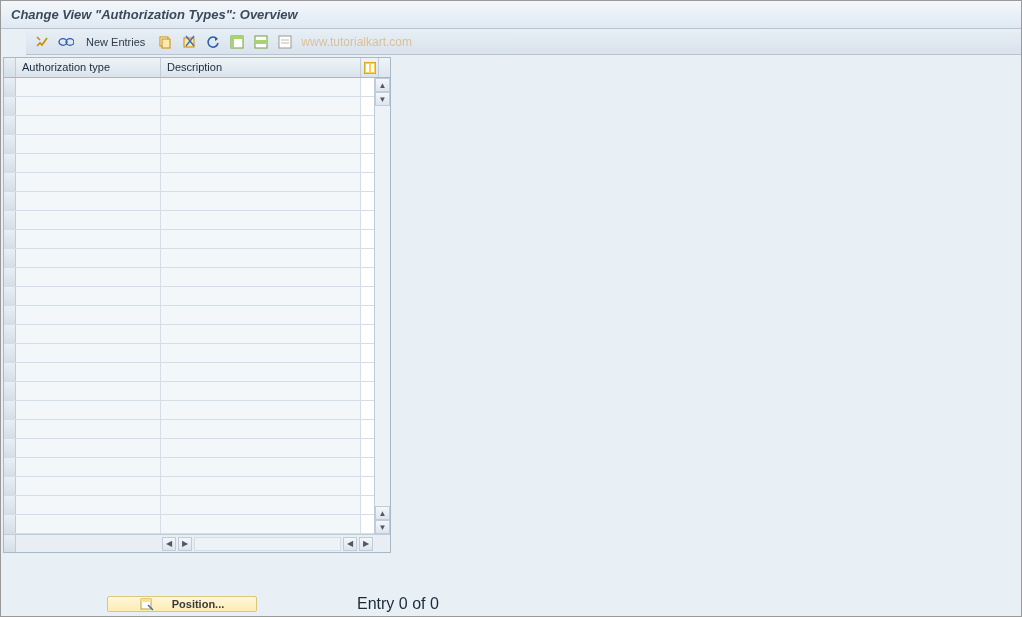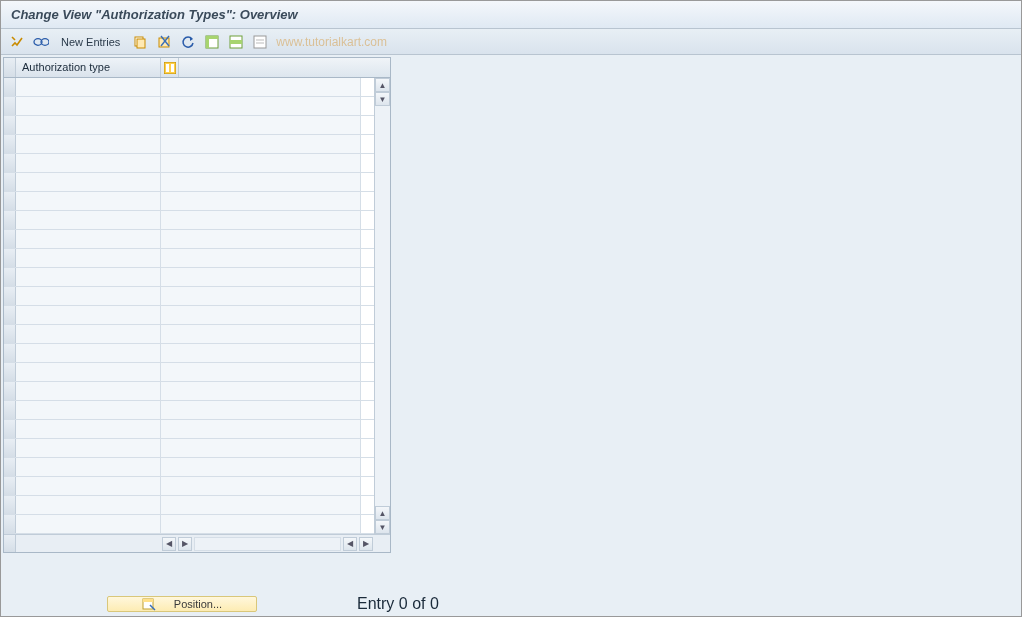--- a/index.html
+++ b/index.html
@@ -27,20 +27,21 @@
   color: #3a4a5a;
 }
 .toolbar {
   background: linear-gradient(#e8eff5, #d9e3ed);
   padding: 3px 6px;
   border-bottom: 1px solid #b8c4d0;
   height: 26px;
   display: flex;
   align-items: center;
   gap: 4px;
+  margin-left: 25px;
 }
 .toolbar .icon-btn {
   width: 20px;
   height: 20px;
   display: inline-flex;
   align-items: center;
   justify-content: center;
   cursor: pointer;
   border-radius: 2px;
 }
@@ -158,20 +159,21 @@
   background:linear-gradient(#fff7dc,#fdecb3);
   border:1px solid #d9c77a;
   border-radius:2px;
   display:flex;
   align-items:center;
   justify-content:center;
   gap:18px;
   cursor:pointer;
   margin-left:96px;
   color:#3a3a3a;
+  font-weight:bold;
 }
 .entry-text{color:#1a2a3a;font-size:16px;}
 svg{display:block;}
 </style>
 </head>
 <body>
 
 <div class="title-bar">
   <span class="title">Change View "Authorization Types": Overview</span>
 </div>
@@ -231,20 +233,21 @@
       </svg>
   </span>
   <span class="watermark">www.tutorialkart.com</span>
 </div>
 
 <div class="content">
   <div class="table-wrap">
     <div class="table-header">
       <div class="row-selector-head"></div>
       <div class="col-head auth">Authorization type</div>
+      <div class="col-head desc">Description</div>
       <div class="col-head settings">
         <svg width="12" height="12">
             <rect x="0" y="0" width="12" height="12" fill="#ffcf4a" stroke="#b88a00"></rect>
             <rect x="2" y="2" width="3" height="8" fill="#fff"></rect>
             <rect x="7" y="2" width="3" height="8" fill="#fff"></rect>
           </svg>
       </div>
     </div>
     <div class="table-body">
       <div class="rows-area" id="rows-area">

